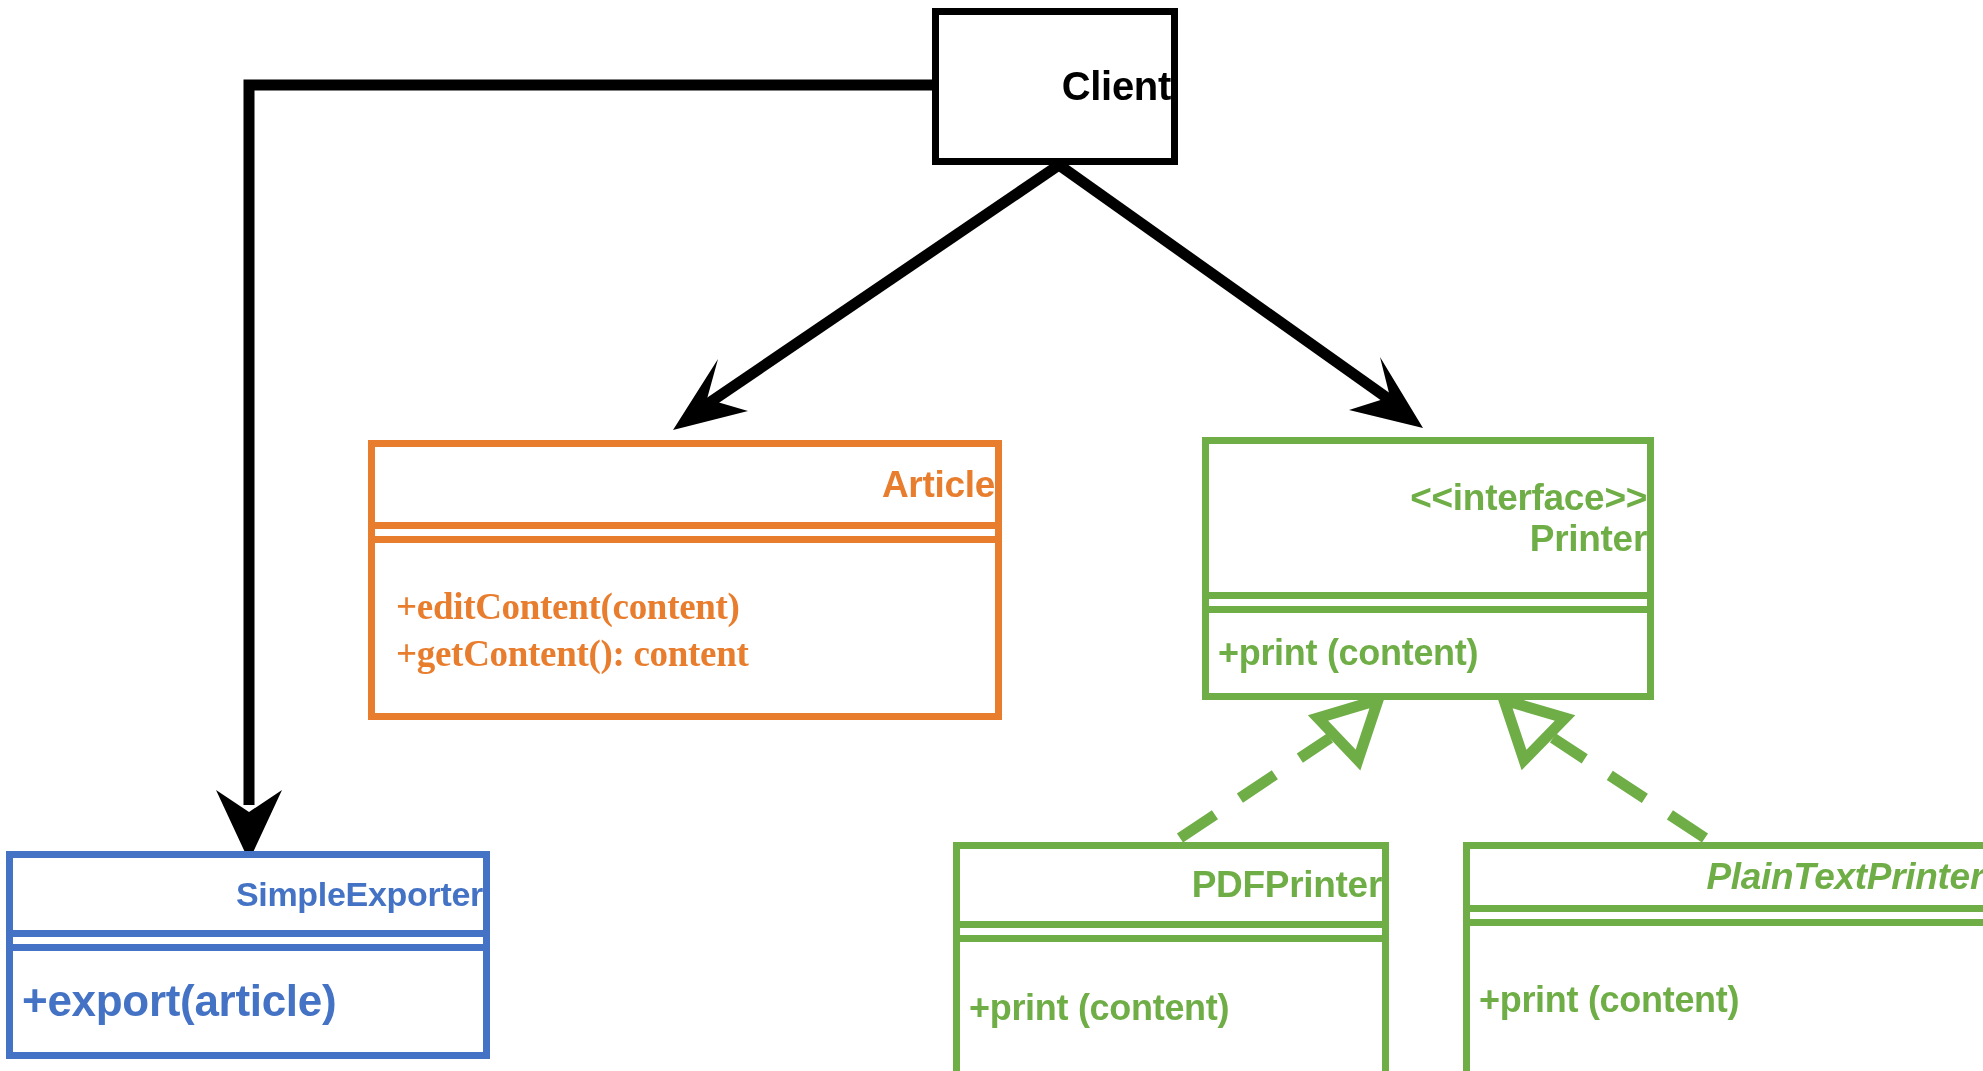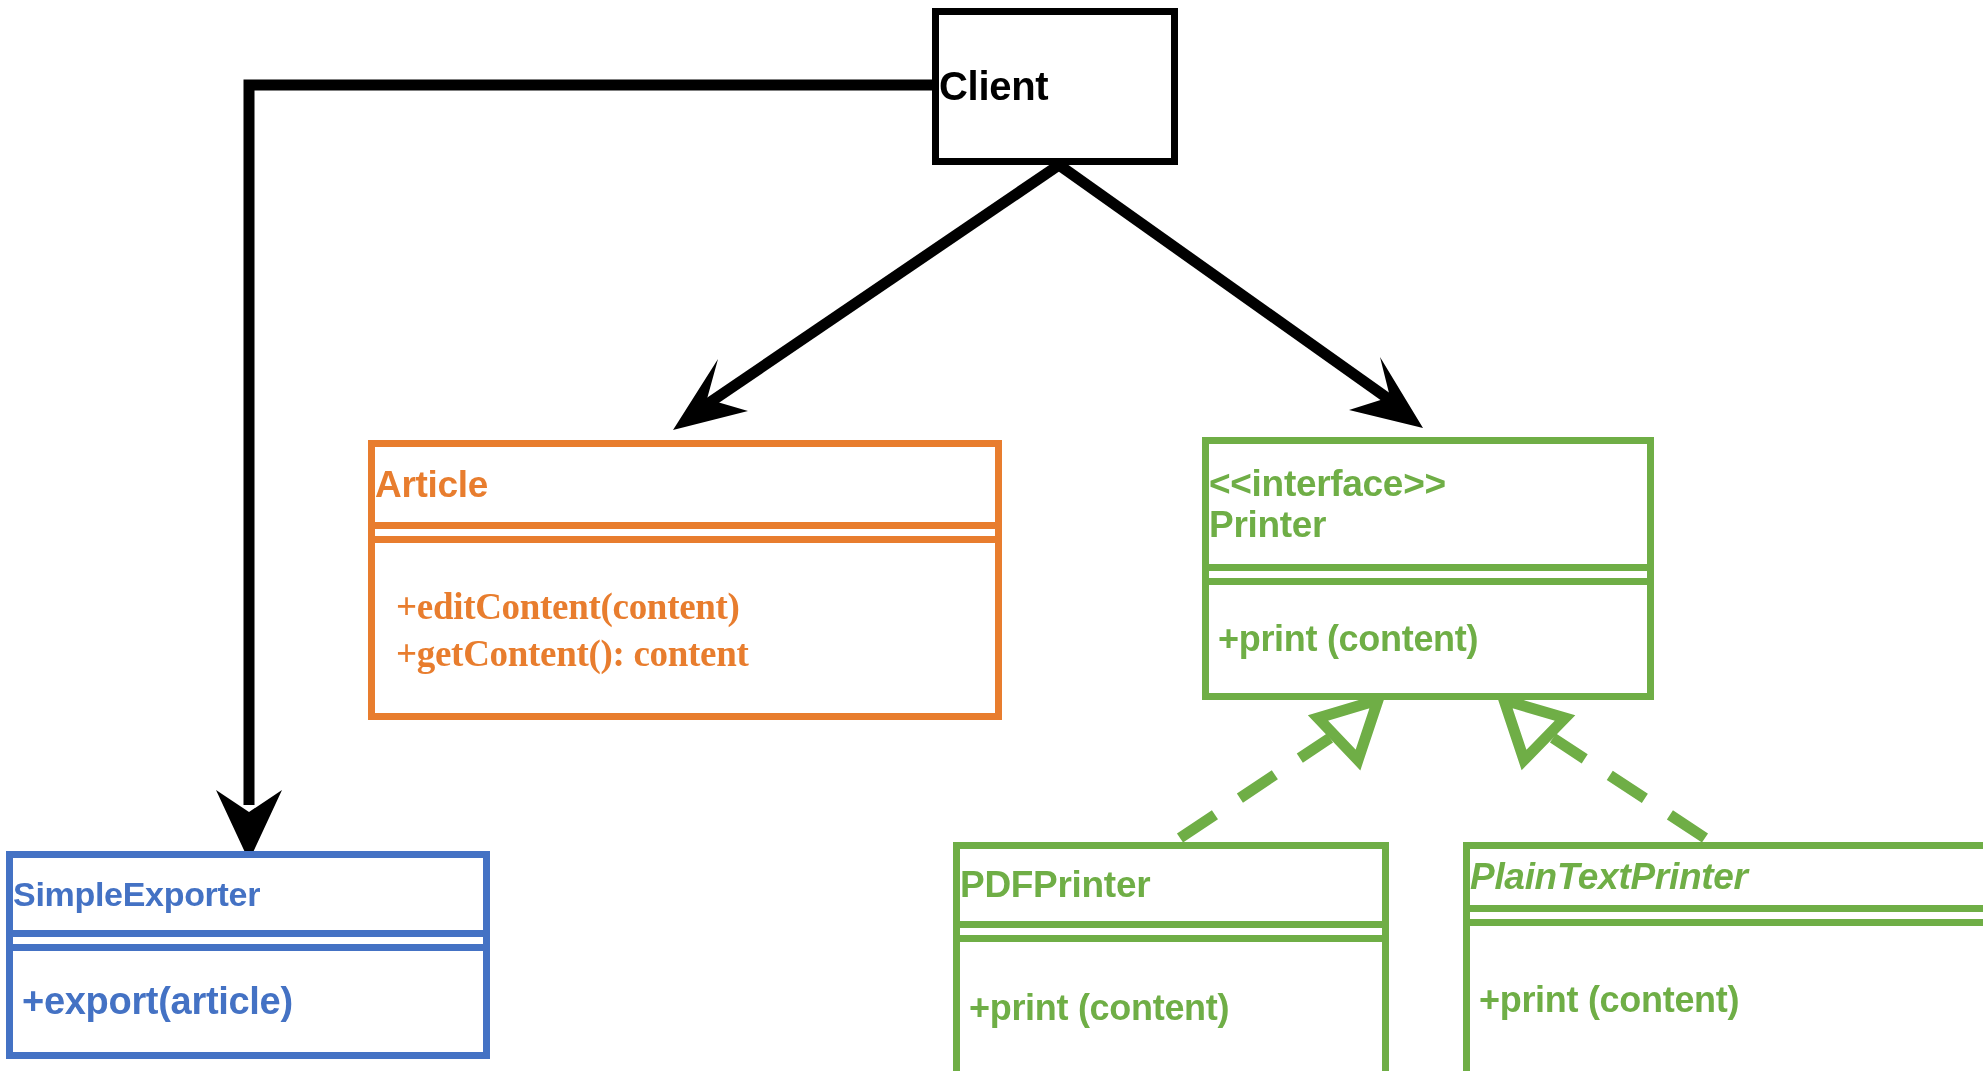--- a/index.html
+++ b/index.html
@@ -42,21 +42,21 @@
 
   .cmp {
     box-sizing: border-box;
     display: flex;
     flex-direction: column;
     justify-content: center;
   }
 
   
   .cmp-title {
-    text-align: left;
+    text-align: right;
     font-weight: bold;
     line-height: 1.12;
     letter-spacing: -0.3px;
   }
   
   .cmp-attrs {
     min-height: 10px;
   }
   
   .cmp-ops {
@@ -86,30 +86,30 @@
   #box-article {
     left: 368px;  top: 440px; width: 634px; height: 280px;
   }
   #box-article .cmp-title { height: 75px; font-size: 37px; border-radius: 17px; }
   #box-article .cmp-attrs { height: 21px; }
   #box-article .cmp-ops   { flex: 1; font-size: 37px; padding: 4px 0 0 21px; font-family: Liberation Serif, serif; }
 
   #box-printer {
     left: 1202px; top: 437px; width: 452px; height: 263px;
   }
-  #box-printer .cmp-title { height: 120px; font-size: 37px; }
+  #box-printer .cmp-title { height: 148px; font-size: 37px; }
   #box-printer .cmp-attrs { height: 21px; }
   #box-printer .cmp-ops   { flex: 1; font-size: 36px; padding: 0 0 0 9px; }
 
   #box-simpleexporter {
     left: 6px;    top: 851px; width: 484px; height: 208px;
   }
   #box-simpleexporter .cmp-title { height: 72px; font-size: 34px; }
   #box-simpleexporter .cmp-attrs { height: 21px; }
-  #box-simpleexporter .cmp-ops   { flex: 1; font-size: 38px; padding: 0 0 0 9px; }
+  #box-simpleexporter .cmp-ops   { flex: 1; font-size: 44px; padding: 0 0 0 9px; }
 
   #box-pdfprinter {
     left: 953px;  top: 842px; width: 436px; height: 240px;
   }
   #box-pdfprinter .cmp-title { height: 72px; font-size: 37px; }
   #box-pdfprinter .cmp-attrs { height: 21px; }
   #box-pdfprinter .cmp-ops   { flex: 1; font-size: 36px; padding: 0 0 0 9px; }
 
   #box-plaintextprinter {
     left: 1463px; top: 842px; width: 528px; height: 240px;

